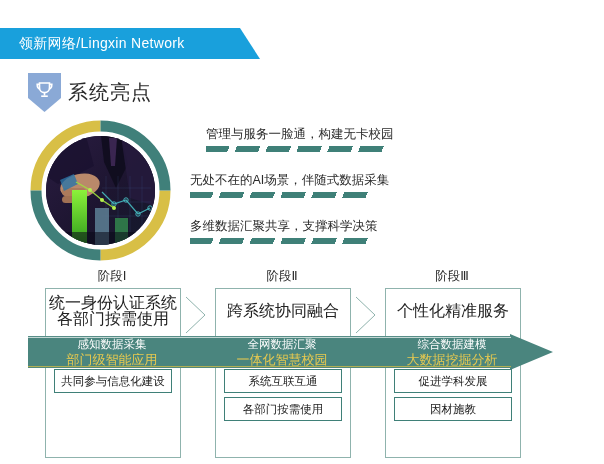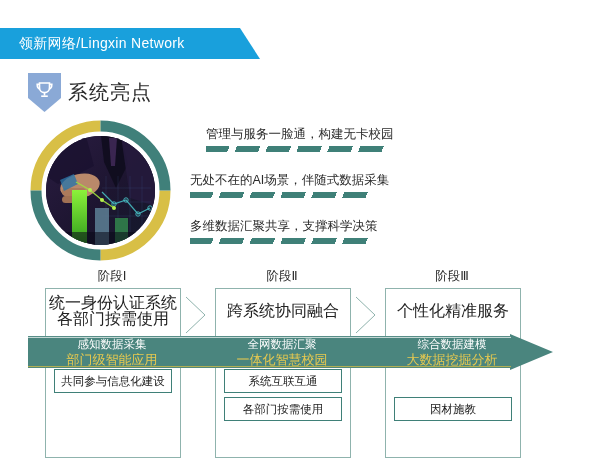--- a/index.html
+++ b/index.html
@@ -230,20 +230,21 @@
   <div class="col-purpose">目的</div>
   <div class="goal-box goal-0">系统互联互通</div>
   <div class="goal-box goal-1">各部门按需使用</div>
 </div>
 
 <div class="column" id="column-2">
   <div class="col-top">
     <span>个性化精准服务</span>
   </div>
   <div class="col-purpose">目的</div>
+  <div class="goal-box goal-0">促进学科发展</div>
   <div class="goal-box goal-1">因材施教</div>
 </div>
 
 <div class="chevron" id="chevron-0">
   <svg width="24" height="38" viewBox="0 0 24 38">
     <path d="M2 1 L21 19 L2 37" fill="none" stroke="#8fb3ad" stroke-width="1"></path>
   </svg>
 </div>
 <div class="chevron" id="chevron-1">
   <svg width="24" height="38" viewBox="0 0 24 38">

